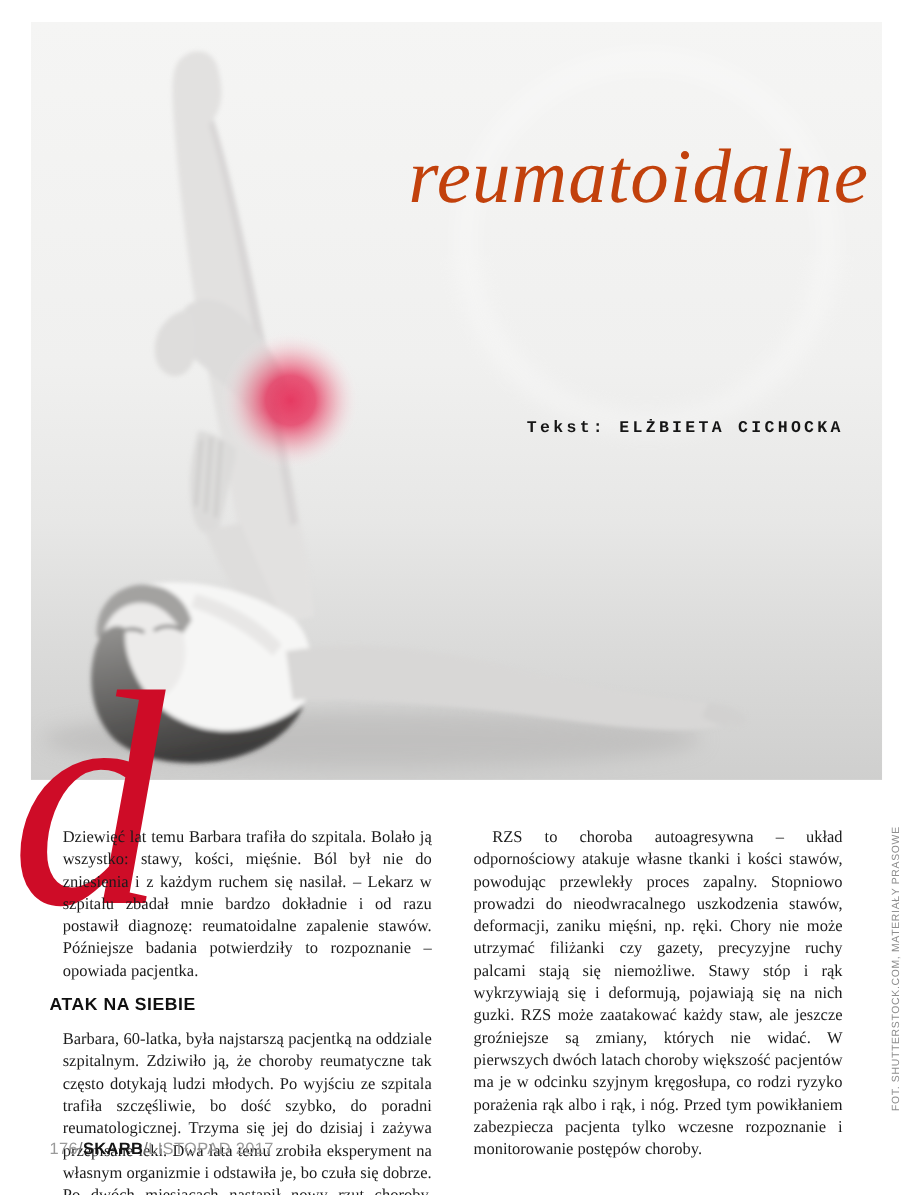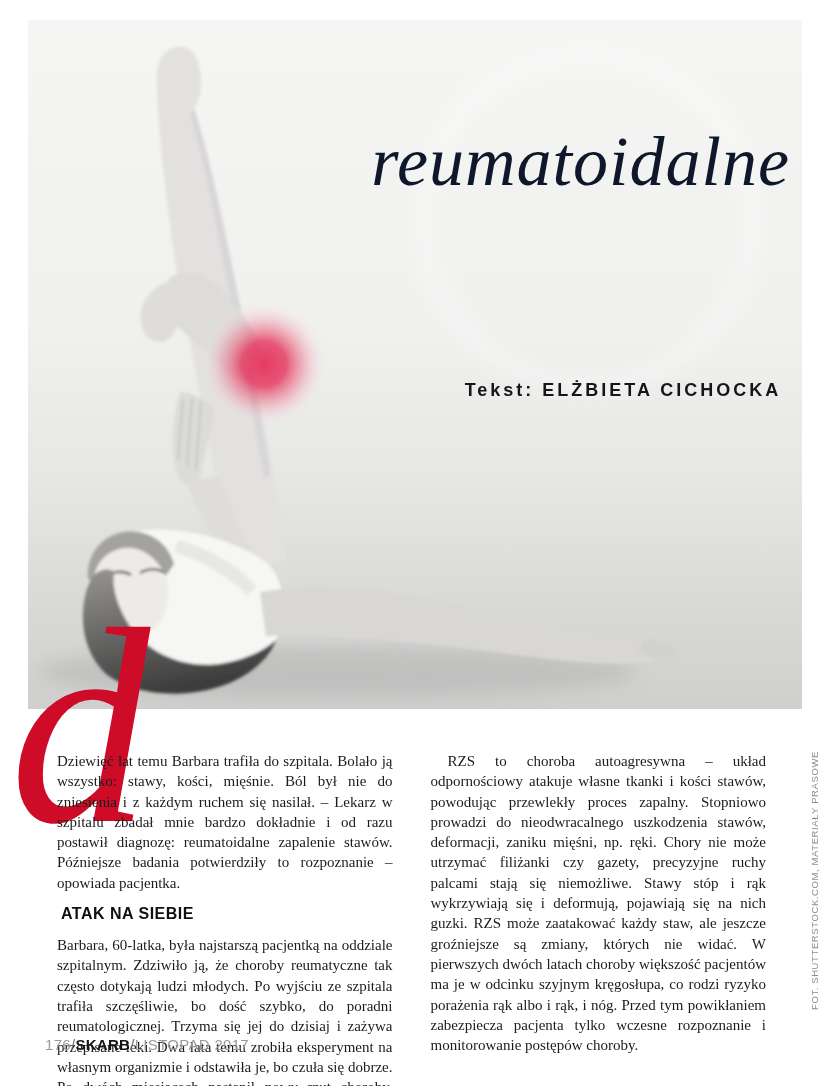--- a/index.html
+++ b/index.html
@@ -8,53 +8,53 @@
     background:#ffffff;
     font-family:"Liberation Serif",serif;
   }
   
   .photo-wrap{position:absolute;left:28px;top:20px;width:774px;height:689px;z-index:1;}
   .photo-wrap svg{display:block;}
   
   .title-block{position:absolute;top:126px;right:47px;text-align:right;z-index:2;}
   .title-script{
     font-family:"Liberation Serif",serif;font-style:italic;font-weight:400;
-    font-size:70px;line-height:72px;color:#0f172a;letter-spacing:1px;white-space:nowrap;
+    font-size:70px;line-height:72px;color:#c2410c;letter-spacing:1px;white-space:nowrap;
   }
   .title-caps{
     font-family:"Liberation Serif",serif;font-weight:400;
     font-size:80px;line-height:82px;color:var(--title_pink,#e2185b);white-space:nowrap;
   }
   .title-caps.l2{letter-spacing:5px;margin-right:-5px;}
   .title-caps.l3{letter-spacing:8px;margin-right:-8px;}
   
   .lead-block{position:absolute;left:450px;top:371px;width:346px;text-align:center;z-index:2;}
   .lead{
     font-family:"Liberation Serif",serif;font-style:italic;
     font-size:19.5px;line-height:23.5px;color:#242424;margin:0;
   }
   .byline{
-    margin-top:11px;font-family:Liberation Sans, sans-serif;font-weight:700;
-    font-size:18px;line-height:16px;letter-spacing:3px;color:#161616;
+    margin-top:11px;font-family:Liberation Mono, monospace;font-weight:700;
+    font-size:15px;line-height:16px;letter-spacing:3px;color:#161616;
   }
   
   .dropcap{
     position:absolute;left:10px;top:587px;z-index:3;
     font-family:"Liberation Serif",serif;font-style:italic;font-weight:400;
     font-size:280px;line-height:1;color:var(--drop_cap_red,#ce0c27);
     pointer-events:none;
   }
   
   .columns{position:absolute;left:45px;top:739px;width:733px;display:flex;gap:14px;z-index:4;}
   .col{width:360px;font-family:"Liberation Serif",serif;font-size:15px;line-height:20.3px;
        color:#1b1b1b;text-align:justify;}
   .col p{margin:12px;}
   .section-heading{
     font-family:"Liberation Sans",sans-serif;font-weight:700;font-size:16px;line-height:18px;
-    letter-spacing:.5px;color:#101010;margin:10px 16px 5px;
+    letter-spacing:.5px;color:#101010;margin:10px 0 5px;
   }
   .indent{text-indent:17px;}
   
   .credit{
     position:absolute;right:17px;top:760px;height:250px;z-index:2;
     writing-mode:vertical-rl;transform:rotate(180deg);
     font-family:"Liberation Sans",sans-serif;font-size:9.5px;letter-spacing:.6px;color:#8d8d8d;
     white-space:nowrap;
   }
   

